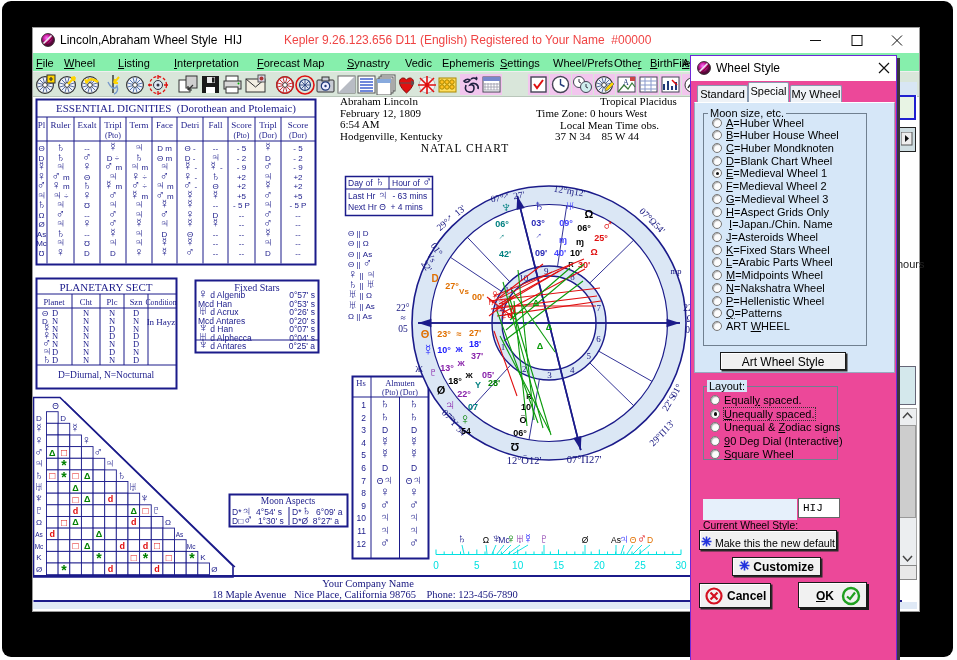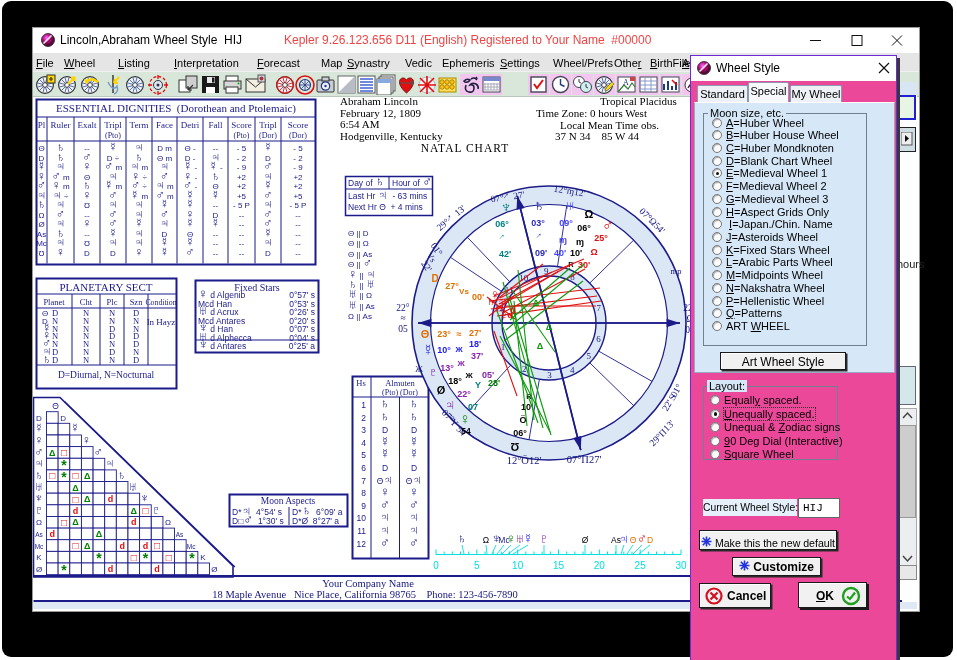--- a/index.html
+++ b/index.html
@@ -2,21 +2,21 @@
 <html><head><meta charset="utf-8"><style>
 *{margin:0;padding:0;box-sizing:border-box;}
 html,body{width:957px;height:660px;background:#fff;overflow:hidden;position:relative;font-family:"Liberation Sans",sans-serif;}
 #bg{position:absolute;left:2px;top:1px;width:951px;height:656px;background:#000;border-radius:9px;}
 #win{position:absolute;left:33px;top:28px;width:886px;height:583px;background:#fff;outline:1px solid #9a9a9a;}
 #tb{position:absolute;left:0;top:0;width:100%;height:25px;background:#fff;text-align:center;}
 #tb .ic{position:absolute;left:8px;top:5px;}
 #tb .t1{position:absolute;left:27px;top:5px;font-size:12px;color:#000;}
 #tb .t2{position:absolute;left:251px;top:5px;font-size:12px;color:#ef4444;}
 .wc{position:absolute;top:0;width:41px;height:25px;}
-#menu{position:absolute;left:0;top:25px;width:100%;height:18px;background:#e5e5e5;}
+#menu{position:absolute;left:0;top:25px;width:100%;height:18px;background:#86efac;}
 .mi{position:absolute;top:3.5px;font-size:11px;color:#000;white-space:nowrap;}
 #tbar{position:absolute;left:0;top:43px;width:100%;height:26px;background:#d9e6da;border-top:1px solid #f0f0f0;border-bottom:1px solid #b9c6ba;}
 .ti{position:absolute;top:2px;width:21px;height:21px;}
 #page{position:absolute;left:0;top:69px;}
 #stat{position:absolute;left:0;top:574px;width:884px;height:7px;background:#dfe9f6;}
 .rp{position:absolute;}
 #dlg{position:absolute;left:690px;top:55px;width:207px;height:632px;background:#ec4899;border:1px solid #6d28d9;box-shadow:3px 3px 0 #38383c;}
 #dtb{position:absolute;left:0;top:0;width:100%;height:25px;background:#fff;}
 #dtb .ic{position:absolute;left:6px;top:5px;}
 #dtb .tt{position:absolute;left:25px;top:5px;font-size:12px;color:#000;}
@@ -57,21 +57,21 @@
   <svg class="wc" style="left:844px;" width="41" height="25">
         <path d="M15,7.5 L25,17.5 M25,7.5 L15,17.5" stroke="#111" stroke-width="1"></path>
       </svg>
  </div>
  <div id="menu">
       <span class="mi" style="left:3px"><u>F</u>ile</span>
       <span class="mi" style="left:31px"><u>W</u>heel</span>
       <span class="mi" style="left:85px"><u>L</u>isting</span>
       <span class="mi" style="left:141px"><u>I</u>nterpretation</span>
       <span class="mi" style="left:224px"><u>F</u>orecast</span>
-      <span class="mi" style="left:288px">Map</span>
+      <span class="mi" style="left:270px">Map</span>
       <span class="mi" style="left:314px"><u>S</u>ynastry</span>
       <span class="mi" style="left:372px">Vedic</span>
       <span class="mi" style="left:409px">Ephemeris</span>
       <span class="mi" style="left:467px"><u>S</u>ettings</span>
       <span class="mi" style="left:520px">Wheel/Prefs</span>
       <span class="mi" style="left:581px">Othe<u>r</u></span>
       <span class="mi" style="left:617px"><u>B</u>irthFile</span>
       <span class="mi" style="left:649px"><u>A</u>bout</span>
     </div>
  <div id="tbar">
@@ -1136,21 +1136,21 @@
       <span class="rl">Unequal &amp; <u>Z</u>odiac signs</span>
     </div>
     <div class="rr" style="top:378.5px;left:19px;">
       <span class="rb"></span>
       <span class="rl"><u>9</u>0 Deg Dial (Interactive)</span>
     </div>
     <div class="rr" style="top:392.0px;left:19px;">
       <span class="rb"></span>
       <span class="rl"><u>S</u>quare Wheel</span>
     </div>
- <div style="position:absolute;left:12px;top:443px;width:94px;height:17px;background:#e6f0fb;font-size:10.3px;padding-top:3px;white-space:nowrap;">Current Wheel Style:</div>
+ <div style="position:absolute;left:12px;top:443px;width:94px;height:17px;background:#e6f0fb;font-size:10.3px;padding-top:21px;white-space:nowrap;">Current Wheel Style:</div>
  <div style="position:absolute;left:107px;top:442px;width:42px;height:20px;background:#fff;border:1px solid #666;font-family:'Liberation Mono',monospace;font-size:11px;padding:3px 0 0 4px;">HIJ</div>
  <div class="btn" style="left:8px;top:474px;width:138px;height:20px;padding-top:5px;font-size:10.6px;white-space:nowrap;"><svg width="11" height="11" viewBox="0 0 11 11">
         <path d="M5.5,0.5 V10.5 M0.5,5.5 H10.5 M1.8,1.8 L9.2,9.2 M9.2,1.8 L1.8,9.2" stroke="#2233dd" stroke-width="1.6"></path>
       </svg> Make this the new default</div>
  <div class="btn" style="left:41px;top:501px;width:89px;height:19px;padding-top:2px;font-weight:bold;font-size:12px;"><svg width="11" height="11" viewBox="0 0 11 11">
         <path d="M5.5,0.5 V10.5 M0.5,5.5 H10.5 M1.8,1.8 L9.2,9.2 M9.2,1.8 L1.8,9.2" stroke="#2233dd" stroke-width="1.6"></path>
       </svg> Customize</div>
  <div class="btn" style="left:8px;top:527px;width:72px;height:25px;">
    <svg style="position:absolute;left:5px;top:3px;" width="18" height="18" viewBox="0 0 18 18">
         <circle cx="9" cy="9" r="7.5" fill="none" stroke="#d41020" stroke-width="2.2"></circle>

